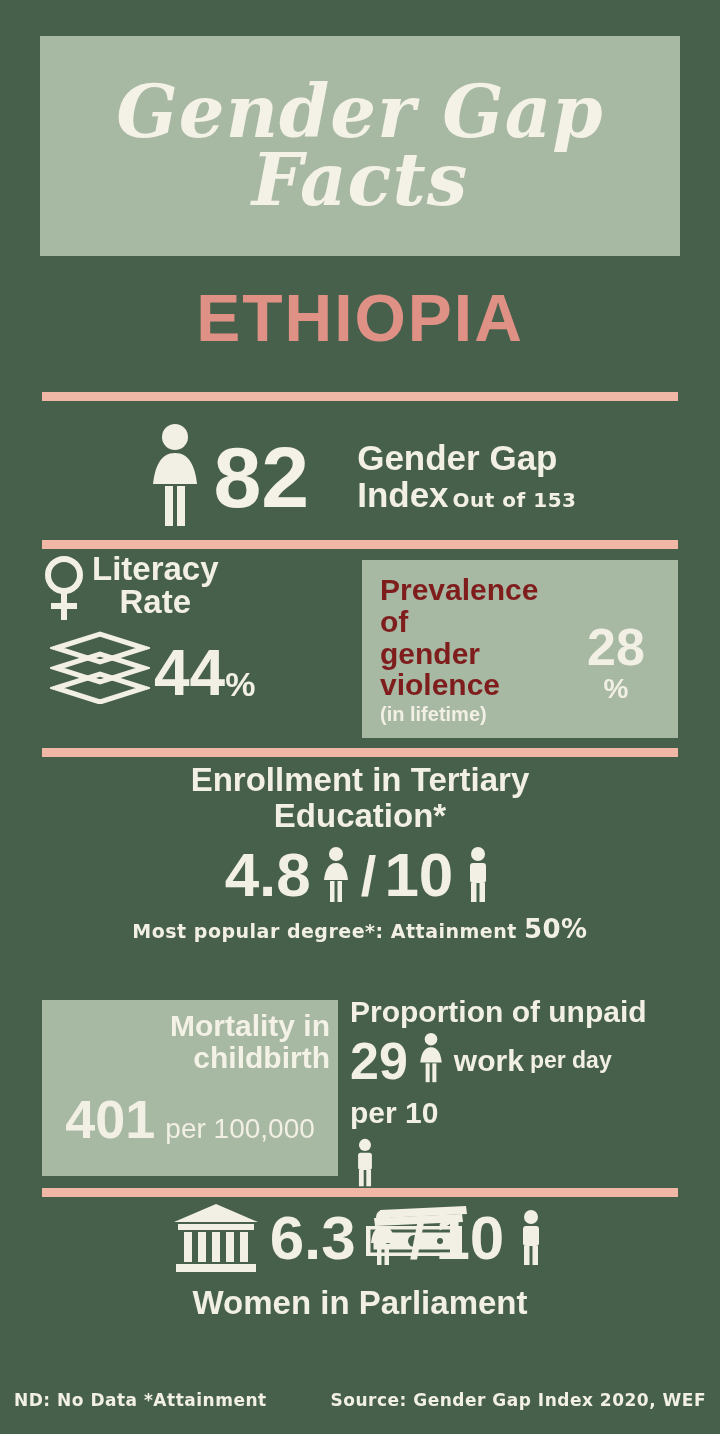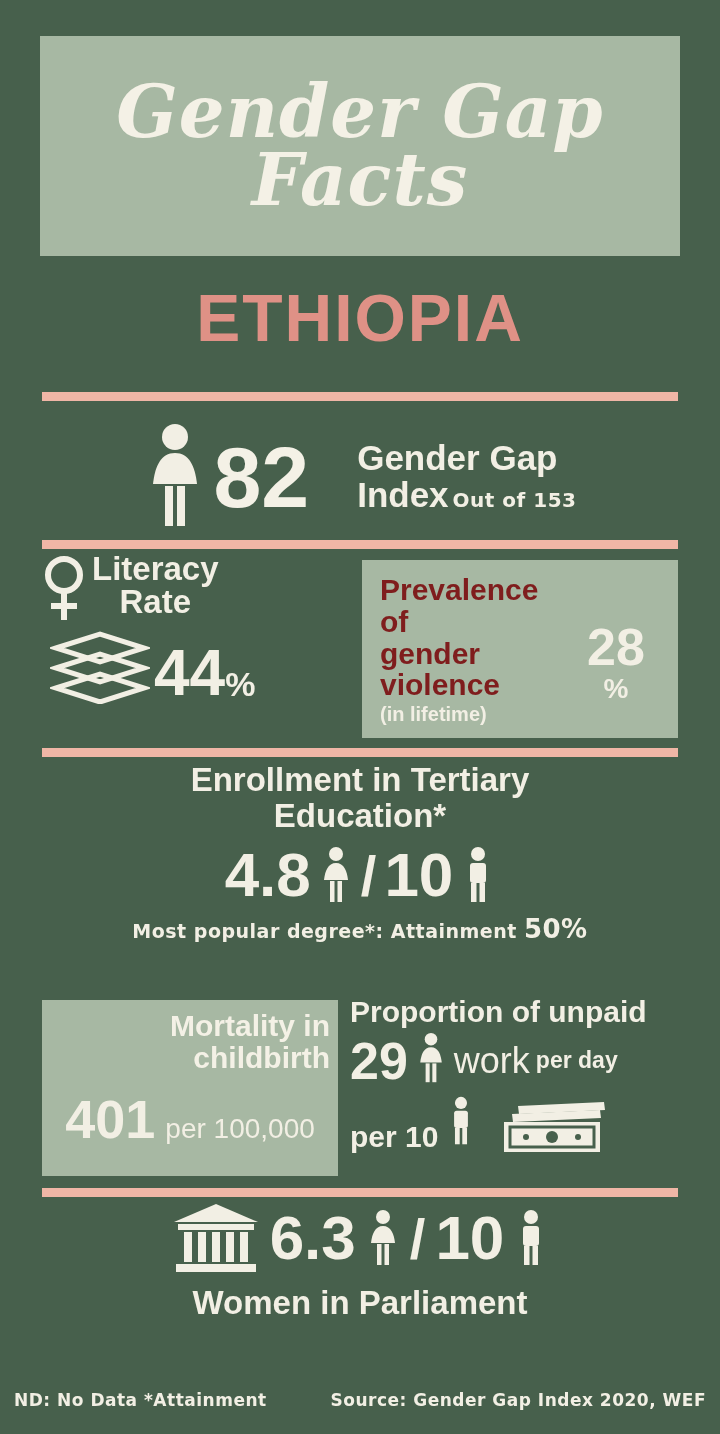--- a/index.html
+++ b/index.html
@@ -238,27 +238,28 @@
     height: 180px;
   }
   .unpaid-title { font-size: 30px; font-weight: bold; line-height: 1.05; }
   .unpaid-r1 {
     display: flex;
     align-items: center;
     gap: 6px;
     margin-top: 4px;
   }
   .unpaid-r1 .num { font-size: 52px; font-weight: bold; line-height: 1; }
-  .unpaid-r1 .wp { font-size: 36px; font-weight: normal; }
+  .unpaid-r1 .wp { font-size: 30px; font-weight: bold; }
   .unpaid-r1 .pd { font-size: 23px; font-weight: bold; }
   .unpaid-r2 {
     display: flex;
-    align-items: flex-end;
+    align-items: flex-start;
     gap: 8px;
     margin-top: 6px;
+    flex-direction: column;
   }
   .unpaid-r2 .per10 { font-size: 30px; font-weight: bold; }
   .money { width: 108px; height: 54px; margin-left: 12px; }
 
   
   .sec-parl {
     position: absolute;
     left: 42px;
     top: 1202px;
     width: 636px;

